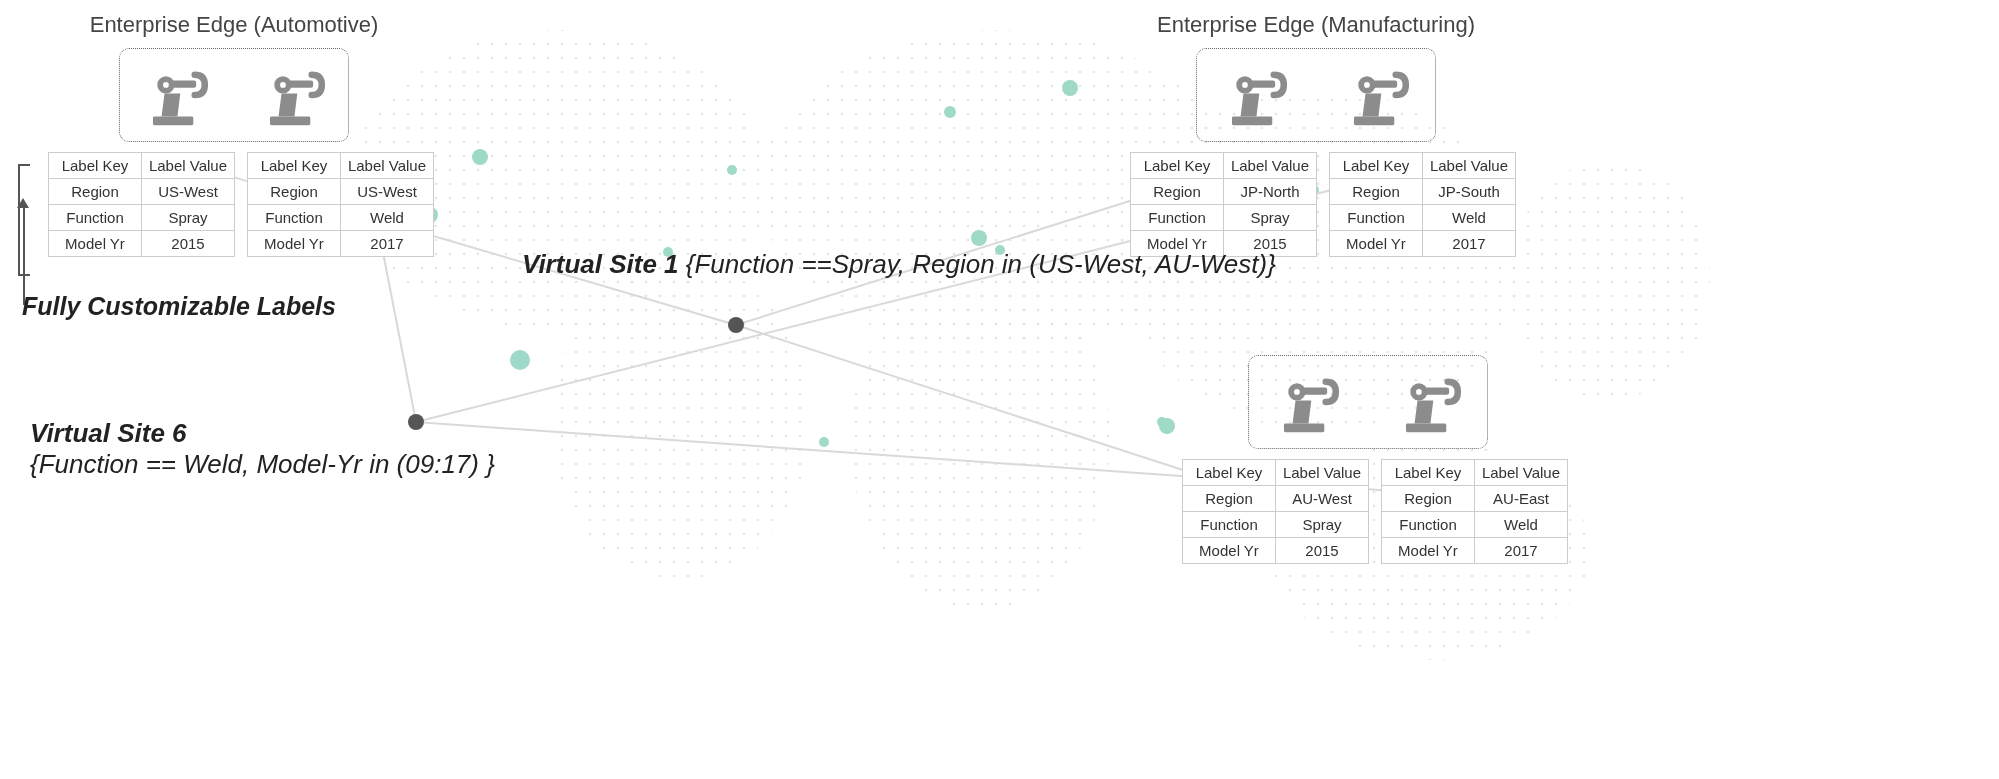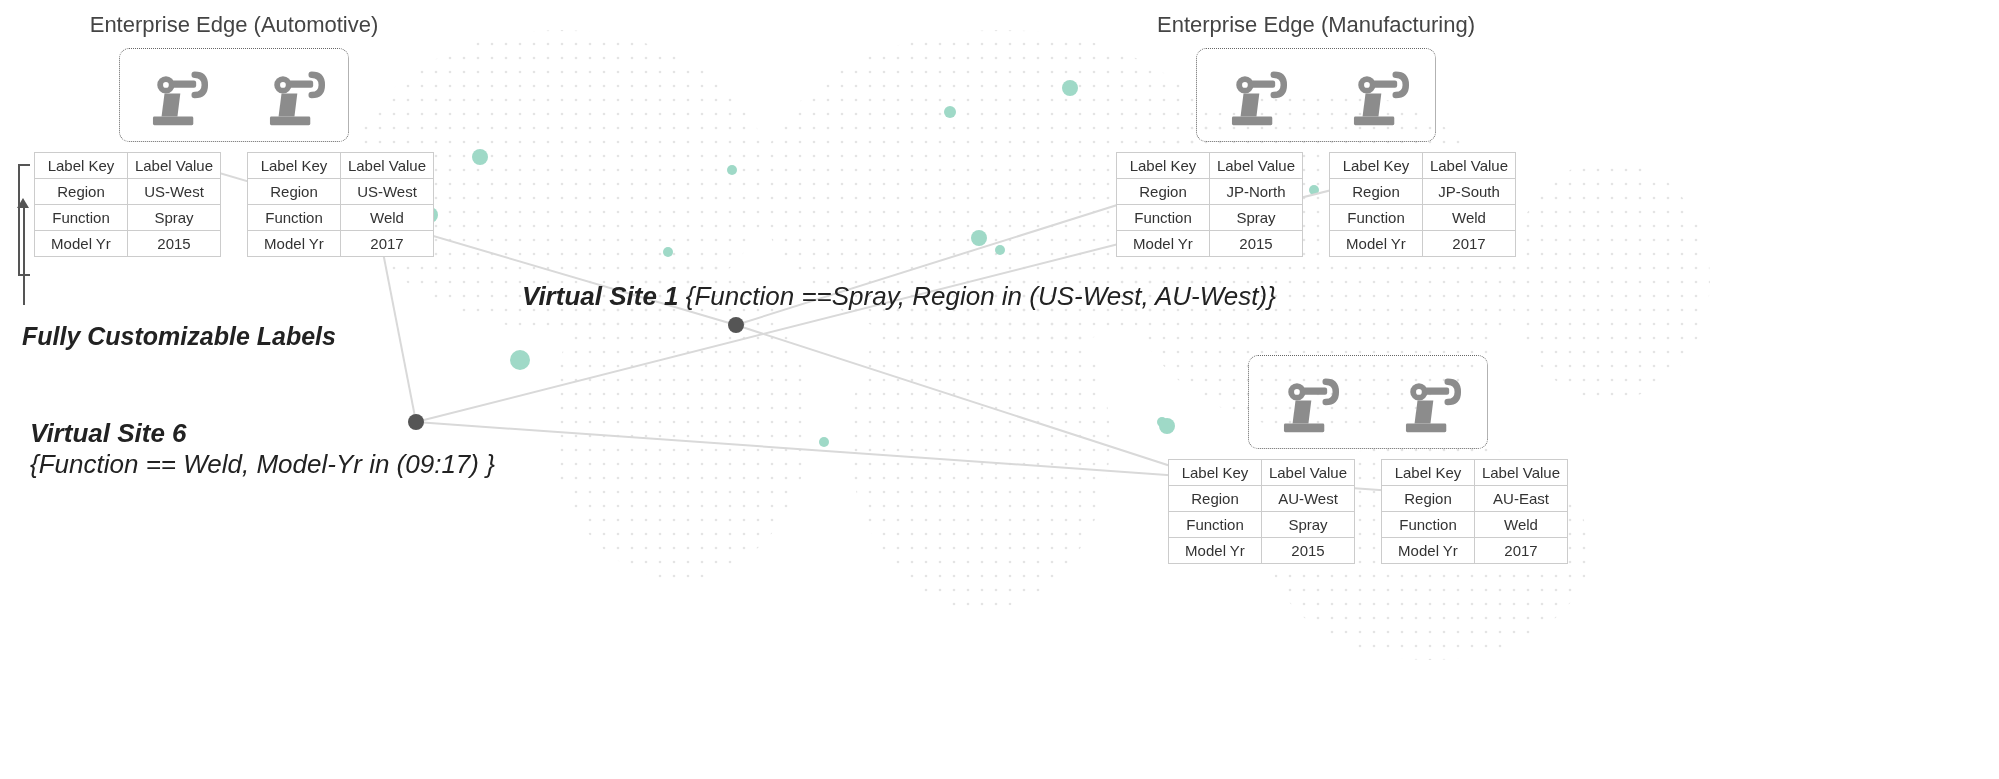--- a/index.html
+++ b/index.html
@@ -3,21 +3,21 @@
 <meta charset="utf-8">
 <style>
   html,body{margin:0;padding:0;width:1999px;height:779px;font-family:"Segoe UI",Arial,sans-serif;color:#333;overflow:hidden;background:#fff}
   .canvas{position:relative;width:1999px;height:779px}
   svg.bg{position:absolute;top:0;left:0;width:1999px;height:779px;z-index:0}
   svg.lines{position:absolute;top:0;left:0;width:1999px;height:779px;z-index:1;pointer-events:none}
   .edge-group{position:absolute;z-index:3;text-align:center}
   .edge-title{font-size:22px;color:#444;margin-bottom:10px}
   .edge-box{border:1.5px dotted #666;border-radius:10px;display:flex;justify-content:space-around;align-items:center;padding:10px 6px;gap:18px}
   .robot{width:72px;height:72px}
-  .tables-row{display:flex;gap:12px;margin-top:10px;justify-content:space-between}
+  .tables-row{display:flex;gap:12px;margin-top:10px;justify-content:flex-end}
   table.label-tbl{border-collapse:collapse;background:#fff;font-size:15px;}
   table.label-tbl th,table.label-tbl td{border:1px solid #ccc;padding:4px 6px;font-weight:400;color:#333;min-width:80px}
   table.label-tbl th{font-size:15px}
   .vsite{position:absolute;z-index:3;font-size:26px;font-style:italic;color:#222}
   .vsite b{font-weight:700}
   .callout{position:absolute;z-index:3;font-size:25px;font-style:italic;font-weight:700;color:#222}
   .node{position:absolute;width:16px;height:16px;background:#555;border-radius:50%;z-index:2}
   .bracket{position:absolute;z-index:3;border-left:2px solid #555;border-top:2px solid #555;border-bottom:2px solid #555;width:10px}
   .arrowline{position:absolute;z-index:2;border-left:2px solid #555}
   .arrowhead{position:absolute;z-index:2;width:0;height:0;border-left:6px solid transparent;border-right:6px solid transparent;border-bottom:10px solid #555}
@@ -274,28 +274,28 @@
             </tr>
       <tr>
               <td>Model Yr</td>
               <td>2017</td>
             </tr>
     </tbody>
         </table>
   </div>
 </div>
 
-<div class="vsite" style="left:522px;top:281px">
+<div class="vsite" style="left:522px;top:249px">
   <b>Virtual Site 1</b>
   <span>{Function ==Spray,  Region in (US-West,  AU-West)}</span>
 </div>
 
 <div class="vsite" style="left:30px;top:418px">
   <b>Virtual Site 6</b><br>
   <span>{Function == Weld, Model-Yr in (09:17) }</span>
 </div>
 
 <div class="bracket" style="left:18px;top:164px;height:108px"></div>
 <div class="arrowline" style="left:23px;top:205px;height:100px"></div>
 <div class="arrowhead" style="left:17px;top:198px"></div>
-<div class="callout" style="left:22px;top:322px">Fully Customizable Labels</div>
+<div class="callout" style="left:22px;top:292px">Fully Customizable Labels</div>
 
 </div>
 
 </body></html>

